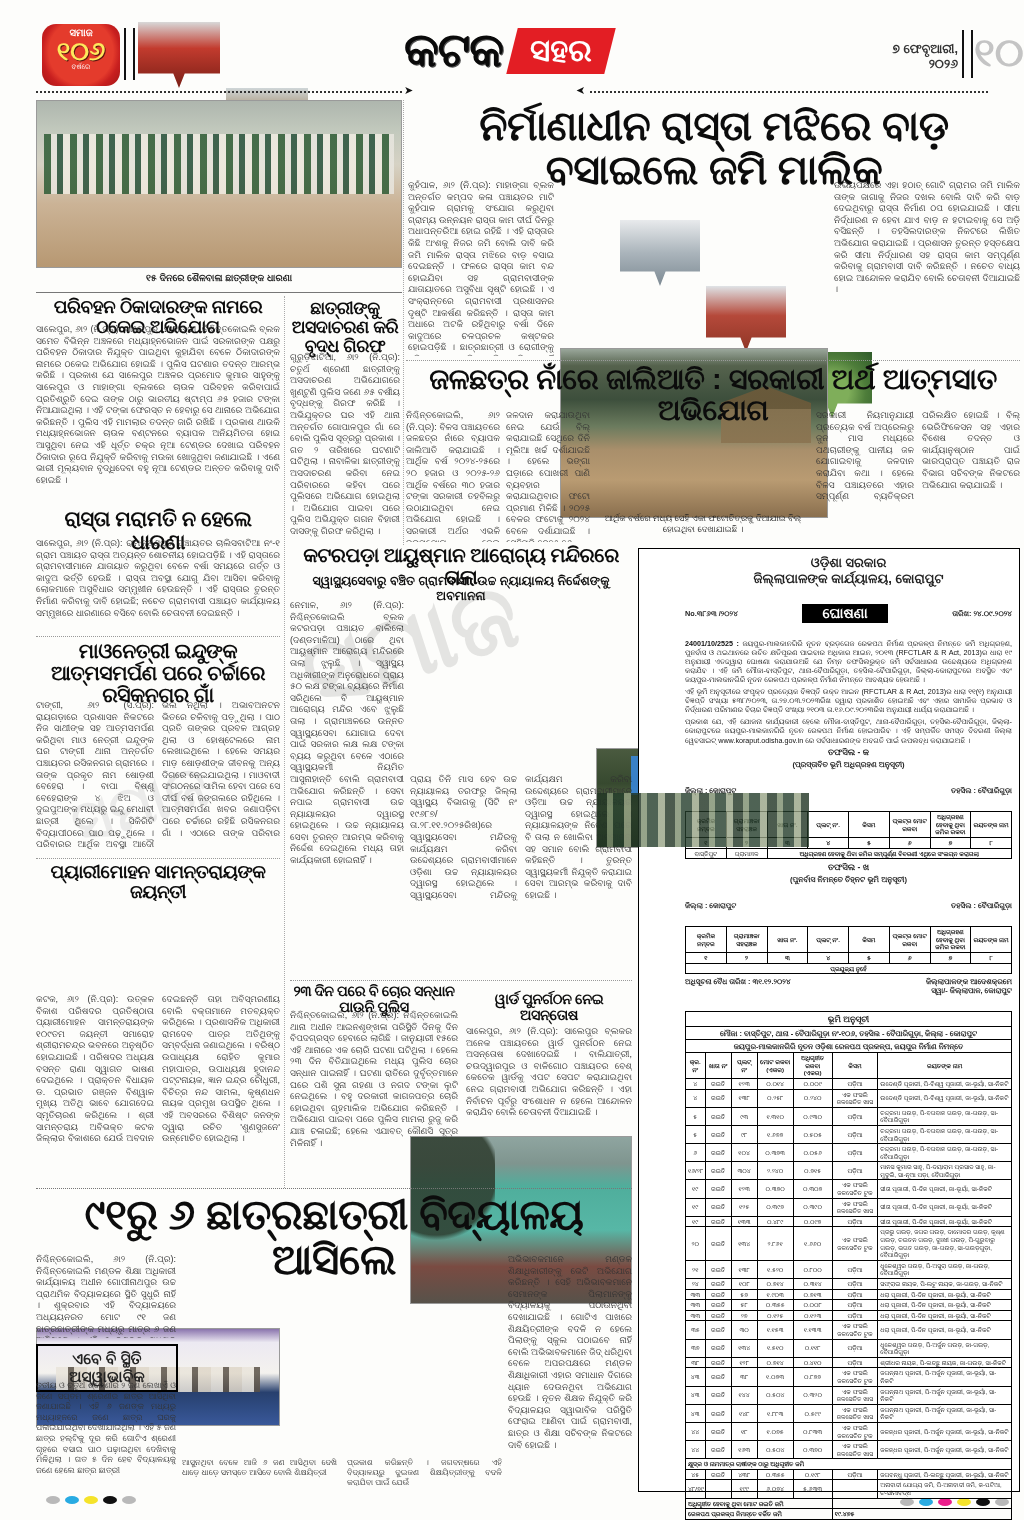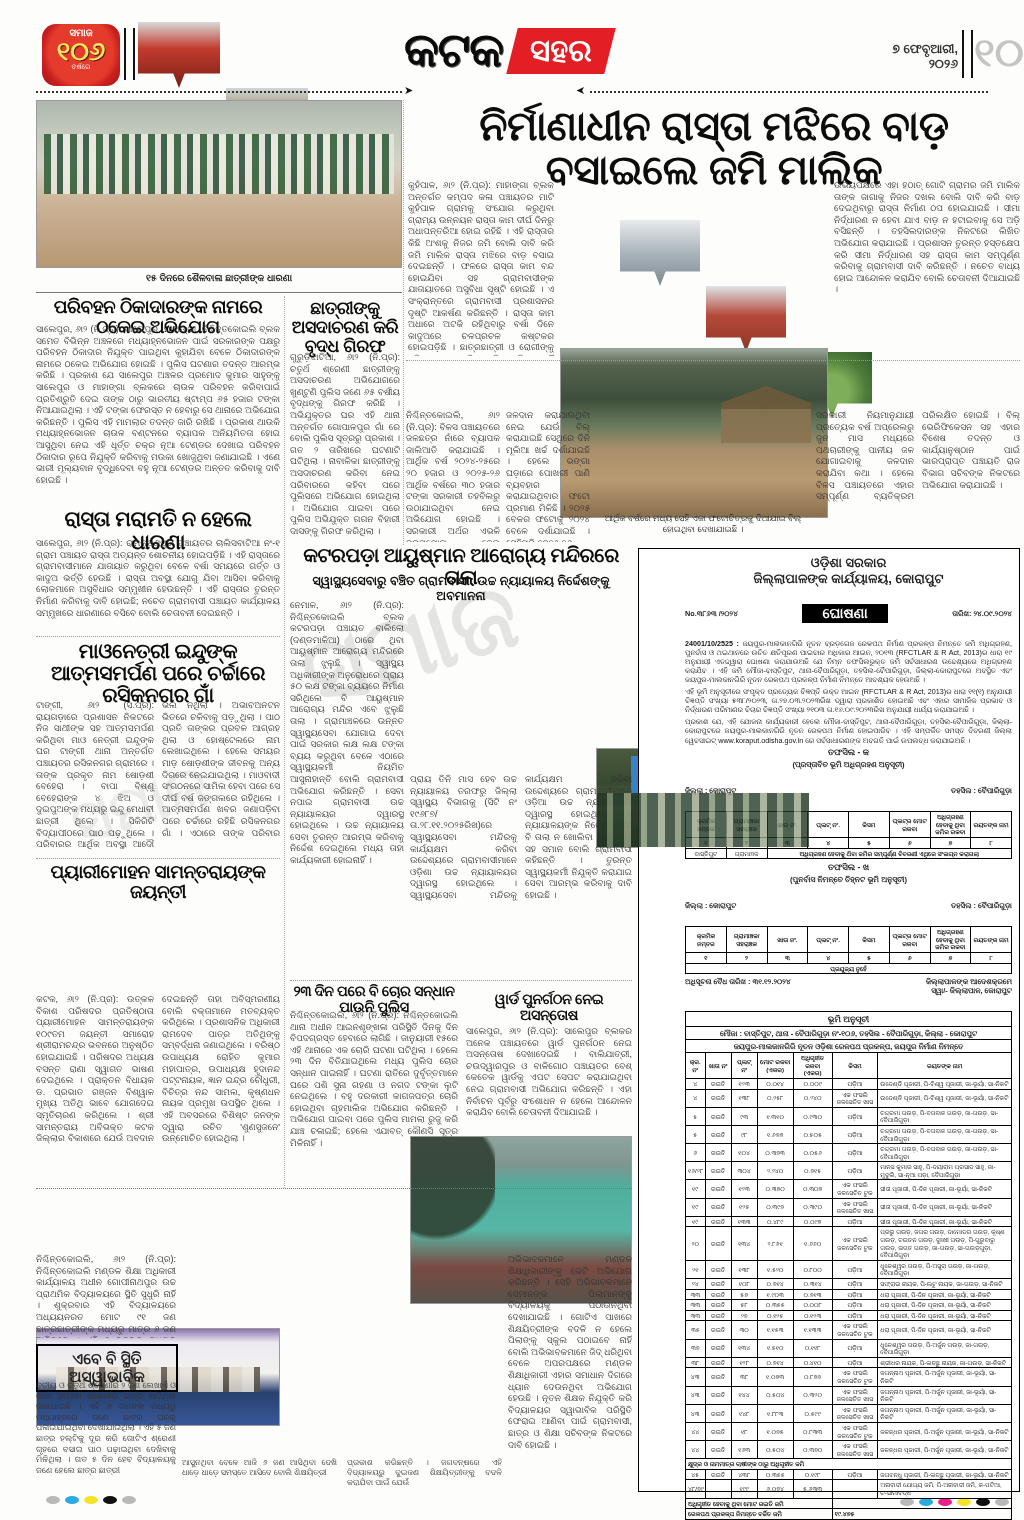--- a/index.html
+++ b/index.html
@@ -114,20 +114,21 @@
   <div class="abs photo ph-group" style="left:36px;top:100px;width:366px;height:168px;"></div>
   <div class="abs caption" style="left:36px;top:272px;width:366px;">୧୫ ଦିନରେ ଶୈଳବାଳା ଛାତ୍ରୀଙ୍କ ଧାରଣା</div>
   <div class="abs hsep" style="left:36px;top:292px;width:366px;border-top:1px solid #777;"></div>
 
   <div class="abs hl" style="left:408px;top:104px;width:612px;font-size:41px;">ନିର୍ମାଣାଧୀନ ରାସ୍ତା ମଝିରେ ବାଡ଼ ବସାଇଲେ ଜମି ମାଲିକ</div>
   <div class="abs body-txt" style="left:408px;top:180px;width:146px;height:176px;">କୁହଁପାଳ, ୬୲୨ (ନି.ପ୍ର): ମାହାଙ୍ଗା ବ୍ଲକ ଅନ୍ତର୍ଗତ କମ୍ପଦ କଳା ପଞ୍ଚାୟତର ମାଟି କୁହଁପାଳ ଗ୍ରାମକୁ ସଂଯୋଗ କରୁଥିବା ଗ୍ରାମ୍ୟ ଉନ୍ନୟନ ରାସ୍ତା କାମ ଦୀର୍ଘ ଦିନରୁ ଅଧାପନ୍ତରିଆ ହୋଇ ରହିଛି । ଏହି ରାସ୍ତାର କିଛି ଅଂଶକୁ ନିଜର ଜମି ବୋଲି ଦାବି କରି ଜମି ମାଲିକ ରାସ୍ତା ମଝିରେ ବାଡ଼ ବସାଇ ଦେଇଛନ୍ତି । ଫଳରେ ରାସ୍ତା କାମ ବନ୍ଦ ହୋଇଯିବା ସହ ଗ୍ରାମବାସୀଙ୍କ ଯାତାୟାତରେ ଅସୁବିଧା ସୃଷ୍ଟି ହୋଇଛି । ଏ ସଂକ୍ରାନ୍ତରେ ଗ୍ରାମବାସୀ ପ୍ରଶାସନର ଦୃଷ୍ଟି ଆକର୍ଷଣ କରିଛନ୍ତି । ରାସ୍ତା କାମ ଅଧାରେ ଅଟକି ରହିଥିବାରୁ ବର୍ଷା ଦିନେ କାଦୁଅରେ ଚଳପ୍ରଚଳ କଷ୍ଟକର ହୋଇପଡ଼ିଛି । ଛାତ୍ରଛାତ୍ରୀ ଓ ରୋଗୀଙ୍କୁ ଏହି ରାସ୍ତା ଦେଇ ଯିବା ଆସିବା କରିବାକୁ ନାହିଁ ନଥିବା ଅସୁବିଧା ଭୋଗିବାକୁ ପଡ଼ୁଛି ବୋଲି ସ୍ଥାନୀୟ ଲୋକେ କହିଛନ୍ତି ।</div>
   <div class="abs photo ph-road" style="left:560px;top:180px;width:268px;height:170px;"></div>
   <div class="abs body-txt" style="left:834px;top:180px;width:186px;height:176px;">ଉଭୟପକ୍ଷରେ ଏହା ହଠାତ୍ ଗୋଟି ଗ୍ରାମର ଜମି ମାଲିକ ତାଙ୍କ ଜାଗାକୁ ନିଜର ଦଖଲ ବୋଲି ଦାବି କରି ବାଡ଼ ଦେଇଥିବାରୁ ରାସ୍ତା ନିର୍ମାଣ ଠପ ହୋଇଯାଇଛି । ସୀମା ନିର୍ଦ୍ଧାରଣ ନ ହେବା ଯାଏ ବାଡ଼ ନ ହଟାଇବାକୁ ସେ ଅଡ଼ି ବସିଛନ୍ତି । ତହସିଲଦାରଙ୍କ ନିକଟରେ ଲିଖିତ ଅଭିଯୋଗ କରାଯାଇଛି । ପ୍ରଶାସନ ତୁରନ୍ତ ହସ୍ତକ୍ଷେପ କରି ସୀମା ନିର୍ଦ୍ଧାରଣ ସହ ରାସ୍ତା କାମ ସମ୍ପୂର୍ଣ୍ଣ କରିବାକୁ ଗ୍ରାମବାସୀ ଦାବି କରିଛନ୍ତି । ନଚେତ ବାଧ୍ୟ ହୋଇ ଆନ୍ଦୋଳନ କରାଯିବ ବୋଲି ଚେତାବନୀ ଦିଆଯାଇଛି ।</div>
   <div class="abs hsep" style="left:406px;top:360px;width:614px;"></div>
 
+  <div class="abs hl" style="left:406px;top:364px;width:614px;font-size:29px;">ଜଳଛତ୍ର ନାଁରେ ଜାଲିଆତି : ସରକାରୀ ଅର୍ଥ ଆତ୍ମସାତ ଅଭିଯୋଗ</div>
   <div class="abs body-txt" style="left:406px;top:410px;width:94px;height:132px;">ନିଶ୍ଚିନ୍ତକୋଇଲି, ୬୲୨ (ନି.ପ୍ର): ବିଳସ ପଞ୍ଚାୟତରେ ଜଳଛତ୍ର ନାଁରେ ବ୍ୟାପକ ଜାଲିଆତି କରାଯାଇଛି । ଆର୍ଥିକ ବର୍ଷ ୨୦୨୪-୨୫ରେ ୨୦ ହଜାର ଓ ୨୦୨୫-୨୬ ଆର୍ଥିକ ବର୍ଷରେ ୩୦ ହଜାର ଟଙ୍କା ସରକାରୀ ତହବିଲରୁ ଉଠାଯାଇଥିବା ନେଇ ଅଭିଯୋଗ ହୋଇଛି । ସରକାରୀ ଅର୍ଥର ଏଭଳି ଦୁରୁପଯୋଗ ନେଇ ପଞ୍ଚାୟତରେ ଚାପା ଉତ୍ତେଜନା ପ୍ରକାଶ ପାଇଛି ।</div>
   <div class="abs body-txt" style="left:506px;top:410px;width:84px;height:132px;">ଜଳଦାନ କରାଯାଉଥିବା ନେଇ ଯେଉଁ ବିଲ୍ କରାଯାଇଛି ସେଥିରେ ଦିନି ମୂଲିଆ ଖର୍ଚ୍ଚ ଦର୍ଶାଯାଇଛି । ହେଲେ ଭଙ୍ଗା ଘଡ଼ାରେ ପୋଖରୀ ପାଣି ବ୍ୟବହାର କରାଯାଇଥିବାର ଫଟୋ ପ୍ରମାଣ ମିଳିଛି । ୨୦୨୫ ବେଳର ଫଟୋକୁ ୨୦୨୪ ବେଳେ ଦର୍ଶାଯାଇଛି । ସେହିପରି ୨୦୨୫-୨୬</div>
   <div class="abs photo ph-banner" style="left:596px;top:410px;width:214px;height:100px;"></div>
   <div class="abs caption" style="left:596px;top:513px;width:214px;font-size:8.5px;font-weight:400;">ଆର୍ଥିକ ବର୍ଷରେ ମଧ୍ୟ ସେହି ଏକା ଫଟୋଚିତ୍ରକୁ ଦିଆଯାଇ ବିଲ୍ ହୋଇଥିବା ଦେଖାଯାଇଛି ।</div>
   <div class="abs body-txt" style="left:816px;top:410px;width:204px;height:132px;column-count:2;column-gap:8px;">ସରକାରୀ ନିୟମାନୁଯାୟୀ ପ୍ରତ୍ୟେକ ବର୍ଷ ଅପ୍ରେଲରୁ ଜୁନ ମାସ ମଧ୍ୟରେ ପଥଚାରୀଙ୍କୁ ପାନୀୟ ଜଳ ଯୋଗାଇବାକୁ ଜଳଦାନ କରାଯିବା କଥା । ହେଲେ ବିଳସ ପଞ୍ଚାୟତରେ ଏହାର ସମ୍ପୂର୍ଣ୍ଣ ବ୍ୟତିକ୍ରମ ପରିଲକ୍ଷିତ ହୋଇଛି । ବିଲ୍ ଭେରିଫିକେସନ ସହ ଏହାର ବିଶେଷ ତଦନ୍ତ ଓ କାର୍ଯ୍ୟାନୁଷ୍ଠାନ ପାଇଁ ଭାରପ୍ରାପ୍ତ ପଞ୍ଚାୟତି ରାଜ ବିଭାଗ ସଚିବଙ୍କ ନିକଟରେ ଅଭିଯୋଗ କରାଯାଇଛି ।</div>
 
   <div class="abs hl" style="left:36px;top:297px;width:244px;font-size:18.5px;">ପରିବହନ ଠିକାଦାରଙ୍କ ନାମରେ ଠକେଇ ଅଭିଯୋଗ</div>
   <div class="abs body-txt" style="left:36px;top:324px;width:244px;height:180px;">ସାଲେପୁର, ୬୲୨ (ନି.ପ୍ର): ସାଲେପୁର, ମାହାଙ୍ଗା, ନିଶ୍ଚିନ୍ତକୋଇଲି ବ୍ଲକ ସମେତ ବିଭିନ୍ନ ଅଞ୍ଚଳରେ ମଧ୍ୟାହ୍ନଭୋଜନ ପାଇଁ ସରକାରଙ୍କ ପକ୍ଷରୁ ପରିବହନ ଠିକାଦାର ନିଯୁକ୍ତ ପାଇଥିବା କୁହାଯିବା ବେଳେ ଠିକାଦାରଙ୍କ ନାମରେ ଠକେଇ ଅଭିଯୋଗ ହୋଇଛି । ପୁଲିସ ଘଟଣାର ତଦନ୍ତ ଆରମ୍ଭ କରିଛି । ପ୍ରକାଶ ଯେ ସାଲେପୁର ଅଞ୍ଚଳର ପ୍ରମୋଦ କୁମାର ସାହୁଙ୍କୁ ସାଲେପୁର ଓ ମାହାଙ୍ଗା ବ୍ଲକରେ ଚାଉଳ ପରିବହନ କରିବାପାଇଁ ପ୍ରତିଶ୍ରୁତି ଦେଇ ତାଙ୍କ ଠାରୁ ଭାରତୀୟ ଷ୍ଟାମ୍ପ ୬୫ ହଜାର ଟଙ୍କା ନିଆଯାଇଥିଲା । ଏହି ଟଙ୍କା ଫେରସ୍ତ ନ ହେବାରୁ ସେ ଥାନାରେ ଅଭିଯୋଗ କରିଛନ୍ତି । ପୁଲିସ ଏହି ମାମଲାର ତଦନ୍ତ ଜାରି ରଖିଛି । ପ୍ରକାଶ ଥାଉକି ମଧ୍ୟାହ୍ନଭୋଜନ ଚାଉଳ ବଣ୍ଟନରେ ବ୍ୟାପକ ଅନିୟମିତତା ହୋଇ ଆସୁଥିବା ନେଇ ଏହି ଧୂର୍ତ୍ତ ଚକ୍ର ନୂଆ ଟେଣ୍ଡର ଦେଖାଇ ପରିବହନ ଠିକାଦାର ରୂପେ ନିଯୁକ୍ତି କରିବାକୁ ମଉକା ଖୋଜୁଥିବା ଜଣାଯାଇଛି । ଏଣେ ଭାରୀ ମୂଲ୍ୟବାନ ବୃଦ୍ଧିଦେବା ବହୁ ନୂଆ ଟେଣ୍ଡର ଅନ୍ତତ କରିବାକୁ ଦାବି ହୋଇଛି ।</div>
 
   <div class="abs hl" style="left:290px;top:299px;width:110px;font-size:17.5px;">ଛାତ୍ରୀଙ୍କୁ ଅସଦାଚରଣ କରି ବୃଦ୍ଧ ଗିରଫ</div>
@@ -151,20 +152,21 @@
   <div class="abs photo ph-building" style="left:410px;top:600px;width:222px;height:168px;"></div>
   <div class="abs body-txt two" style="left:410px;top:774px;width:222px;height:204px;">ପ୍ରାୟ ତିନି ମାସ ହେବ ଉଚ୍ଚ ନ୍ୟାୟାଳୟ ତରଫରୁ ଜିଲ୍ଲା ସ୍ୱାସ୍ଥ୍ୟ ବିଭାଗକୁ (ସିଟି ନଂ ୧୯୬୮୭/ ତା.୨୮.୧୧.୨୦୨୫ରିଖ)ରେ ସ୍ୱାସ୍ଥ୍ୟସେବା ମନ୍ଦିରକୁ କାର୍ଯ୍ୟକ୍ଷମ କରିବା ଉଦ୍ଦେଶ୍ୟରେ ଗ୍ରାମବାସୀମାନେ ଓଡ଼ିଶା ଉଚ୍ଚ ନ୍ୟାୟାଳୟର ଦ୍ୱାରସ୍ଥ ହୋଇଥିଲେ । ସ୍ୱାସ୍ଥ୍ୟସେବା ମନ୍ଦିରକୁ କାର୍ଯ୍ୟକ୍ଷମ କରିବା ଉଦ୍ଦେଶ୍ୟରେ ଗ୍ରାମବାସୀମାନେ ଓଡ଼ିଆ ଉଚ୍ଚ ନ୍ୟାୟାଳୟର ଦ୍ୱାରସ୍ଥ ହୋଇଥିଲେ । ନ୍ୟାୟାଳୟଙ୍କ ନିର୍ଦ୍ଦେଶ ପରେ ବି ତାଲା ନ ଖୋଲିବା ଅବମାନନା ସହ ସମାନ ବୋଲି ଗ୍ରାମବାସୀ କହିଛନ୍ତି । ତୁରନ୍ତ ସ୍ୱାସ୍ଥ୍ୟକର୍ମୀ ନିଯୁକ୍ତି କରାଯାଇ ସେବା ଆରମ୍ଭ କରିବାକୁ ଦାବି ହୋଇଛି ।</div>
 
   <div class="abs hsep" style="left:290px;top:980px;width:342px;"></div>
   <div class="abs hl" style="left:290px;top:984px;width:168px;font-size:14.5px;">୨୩ ଦିନ ପରେ ବି ଚୋର ସନ୍ଧାନ ପାଉନି ପୁଲିସ</div>
   <div class="abs body-txt" style="left:290px;top:1010px;width:168px;height:176px;">ନିଶ୍ଚିନ୍ତକୋଇଲି, ୬୲୨ (ନି.ପ୍ର): ନିଶ୍ଚିନ୍ତକୋଇଲି ଥାନା ଅଧୀନ ଆଇନଶୃଙ୍ଖଳା ପରିସ୍ଥିତି ଦିନକୁ ଦିନ ବିପଦଗ୍ରସ୍ତ ହେବାରେ ଲାଗିଛି । ଜାନୁୟାରୀ ୧୫ରେ ଏହି ଥାନାରେ ଏକ ଚୋରି ଘଟଣା ଘଟିଥିଲା । ହେଲେ ୨୩ ଦିନ ବିତିଯାଇଥିଲେ ମଧ୍ୟ ପୁଲିସ ଚୋର ସନ୍ଧାନ ପାଇନାହିଁ । ଘଟଣା ରାତିରେ ଦୁର୍ବୃତ୍ତମାନେ ଘରେ ପଶି ସୁନା ଗହଣା ଓ ନଗଦ ଟଙ୍କା ଲୁଟି ନେଇଥିଲେ । ବହୁ ଦରକାରୀ କାଗଜପତ୍ର ଚୋରି ହୋଇଥିବା ଗୃହମାଲିକ ଅଭିଯୋଗ କରିଛନ୍ତି । ଅଭିଯୋଗ ପାଇବା ପରେ ପୁଲିସ ମାମଲା ରୁଜୁ କରି ଯାଞ୍ଚ ଚଳାଇଛି; ହେଲେ ଏଯାବତ୍ କୌଣସି ସୂତ୍ର ମିଳିନାହିଁ ।</div>
   <div class="abs hl" style="left:466px;top:984px;width:166px;font-size:14.5px;margin-top:8px;">ୱାର୍ଡ ପୁନର୍ଗଠନ ନେଇ ଅସନ୍ତୋଷ</div>
   <div class="abs body-txt" style="left:466px;top:1026px;width:166px;height:160px;">ସାଲେପୁର, ୬୲୨ (ନି.ପ୍ର): ସାଲେପୁର ବ୍ଲକର ଅନେକ ପଞ୍ଚାୟତରେ ୱାର୍ଡ ପୁନର୍ଗଠନ ନେଇ ଅସନ୍ତୋଷ ଦେଖାଦେଇଛି । ବାଲିଯାତ୍ରୀ, ଚଉଦ୍ୱାରପୁର ଓ ବାଳିଗୋଠ ପଞ୍ଚାୟତର ବେଶ୍ କେତେକ ୱାର୍ଡକୁ ଏପଟ ସେପଟ କରାଯାଇଥିବା ନେଇ ଗ୍ରାମବାସୀ ଅଭିଯୋଗ କରିଛନ୍ତି । ଏହା ନିର୍ବାଚନ ପୂର୍ବରୁ ସଂଶୋଧନ ନ ହେଲେ ଆନ୍ଦୋଳନ କରାଯିବ ବୋଲି ଚେତାବନୀ ଦିଆଯାଇଛି ।</div>
 
   <div class="abs hsep" style="left:36px;top:1188px;width:596px;border-top:1px dotted #777;"></div>
+  <div class="abs hl" style="left:36px;top:1192px;width:596px;font-size:42px;">୯୧ରୁ ୬ ଛାତ୍ରଛାତ୍ରୀ ବିଦ୍ୟାଳୟ ଆସିଲେ</div>
   <div class="abs body-txt" style="left:36px;top:1254px;width:140px;height:84px;">ନିଶ୍ଚିନ୍ତକୋଇଲି, ୬୲୨ (ନି.ପ୍ର): ନିଶ୍ଚିନ୍ତକୋଇଲି ମଣ୍ଡଳ ଶିକ୍ଷା ଅଧିକାରୀ କାର୍ଯ୍ୟାଳୟ ଅଧୀନ ଗୋପୀନାଥପୁର ଉଚ୍ଚ ପ୍ରାଥମିକ ବିଦ୍ୟାଳୟରେ ସ୍ଥିତି ସୁଧୁରି ନାହିଁ । ଶୁକ୍ରବାର ଏହି ବିଦ୍ୟାଳୟରେ ଅଧ୍ୟୟନରତ ମୋଟ ୯୧ ଜଣ ଛାତ୍ରଛାତ୍ରୀଙ୍କ ମଧ୍ୟରୁ ମାତ୍ର ୬ ଜଣ ଆସିଥିଲେ । ଏହି ୬ ଜଣଙ୍କ ମଧ୍ୟରୁ ପ୍ରଥମ ଶ୍ରେଣୀରେ ଜଣେ ଛାତ୍ର ଆସିଥିବା ବେଳେ</div>
   <div class="abs boxtitle" style="left:36px;top:1344px;width:134px;">ଏବେ ବି ସ୍ଥିତି ଅସ୍ୱାଭାବିକ</div>
   <div class="abs body-txt" style="left:36px;top:1380px;width:140px;height:108px;font-size:8.3px;line-height:10.6px;">ତୃତୀୟ ଓ ଚତୁର୍ଥ ଶ୍ରେଣୀର ୨ ଜଣ ଲେଖାଏଁ ଓ ଜଣେ ସପ୍ତମ ଶ୍ରେଣୀର ଛାତ୍ର ଆସିଥିବା ଜଣାଯାଇଛି । ଏହି ୬ ଜଣଙ୍କ ମଧ୍ୟରୁ ମଧ୍ୟାହ୍ନରେ ଜଣେ ଛାତ୍ର ଘରକୁ ପଳାଇଯାଇଥିବା ଦେଖାଯାଇଥିଲା । ଏହି ୫ ଜଣ ଛାତ୍ର ହଲ୍‌ଟିକୁ ଦୂର କରି ଗୋଟିଏ ଶ୍ରେଣୀ ଗୃହରେ ବସାଇ ପାଠ ପଢ଼ାଇଥିବା ଦେଖିବାକୁ ମିଳିଥିଲା । ଗତ ୫ ଦିନ ହେବ ବିଦ୍ୟାଳୟକୁ ଜଣେ ହେଲେ ଛାତ୍ର ଛାତ୍ରୀ</div>
 
   <div class="abs" style="left:182px;top:1458px;width:320px;display:flex;gap:10px;">
     <div class="body-txt" style="width:155px;font-size:8px;line-height:10px;">ଆସୁନଥିବା ବେଳେ ଆଜି ୬ ଜଣ ଆସିଥିବା ଦେଖି ଧାଡ଼େ ଧାଡ଼େ ସମସ୍ତେ ଆସିବେ ବୋଲି ଶିକ୍ଷୟିତ୍ରୀ</div>
     <div class="body-txt" style="width:155px;font-size:8px;line-height:10px;">ପ୍ରକାଶ କରିଛନ୍ତି । ଜଗବନ୍ଷରେ ଏହି ବିଦ୍ୟାଳୟରୁ ଦୁଇଜଣ ଶିକ୍ଷୟିତ୍ରୀଙ୍କୁ ବଦଳି କରାଯିବା ପାଇଁ ଯେଉଁ</div>
   </div>
   <div class="abs body-txt" style="left:508px;top:1254px;width:124px;height:236px;">ଅଭିଭାବକମାନେ ମଣ୍ଡଳ ଶିକ୍ଷାଧିକାରୀଙ୍କୁ ଭେଟି ଅଭିଯୋଗ କରିଛନ୍ତି । ସେହି ଅଭିଭାବକମାନେ ସେମାନଙ୍କ ପିଲାମାନଙ୍କୁ ବିଦ୍ୟାଳୟକୁ ପଠାଉନଥିବା ଦେଖାଯାଇଛି । ଗୋଟିଏ ପାଖରେ ଶିକ୍ଷୟିତ୍ରୀଙ୍କ ବଦଳି ନ ହେଲେ ପିଲାଙ୍କୁ ସ୍କୁଲ ପଠାଇବେ ନାହିଁ ବୋଲି ଅଭିଭାବକମାନେ ଜିଦ୍ ଧରିଥିବା ବେଳେ ଅପରପକ୍ଷରେ ମଣ୍ଡଳ ଶିକ୍ଷାଧିକାରୀ ଏହାର ସମାଧାନ ଦିଗରେ ଧ୍ୟାନ ଦେଉନଥିବା ଅଭିଯୋଗ ହେଉଛି । ନୂତନ ଶିକ୍ଷକ ନିଯୁକ୍ତି କରି ବିଦ୍ୟାଳୟର ସ୍ୱାଭାବିକ ପରିସ୍ଥିତି ଫେରାଇ ଆଣିବା ପାଇଁ ଗ୍ରାମବାସୀ, ଛାତ୍ର ଓ ଶିକ୍ଷା ସଚିବଙ୍କ ନିକଟରେ ଦାବି ହୋଇଛି ।</div>
 

